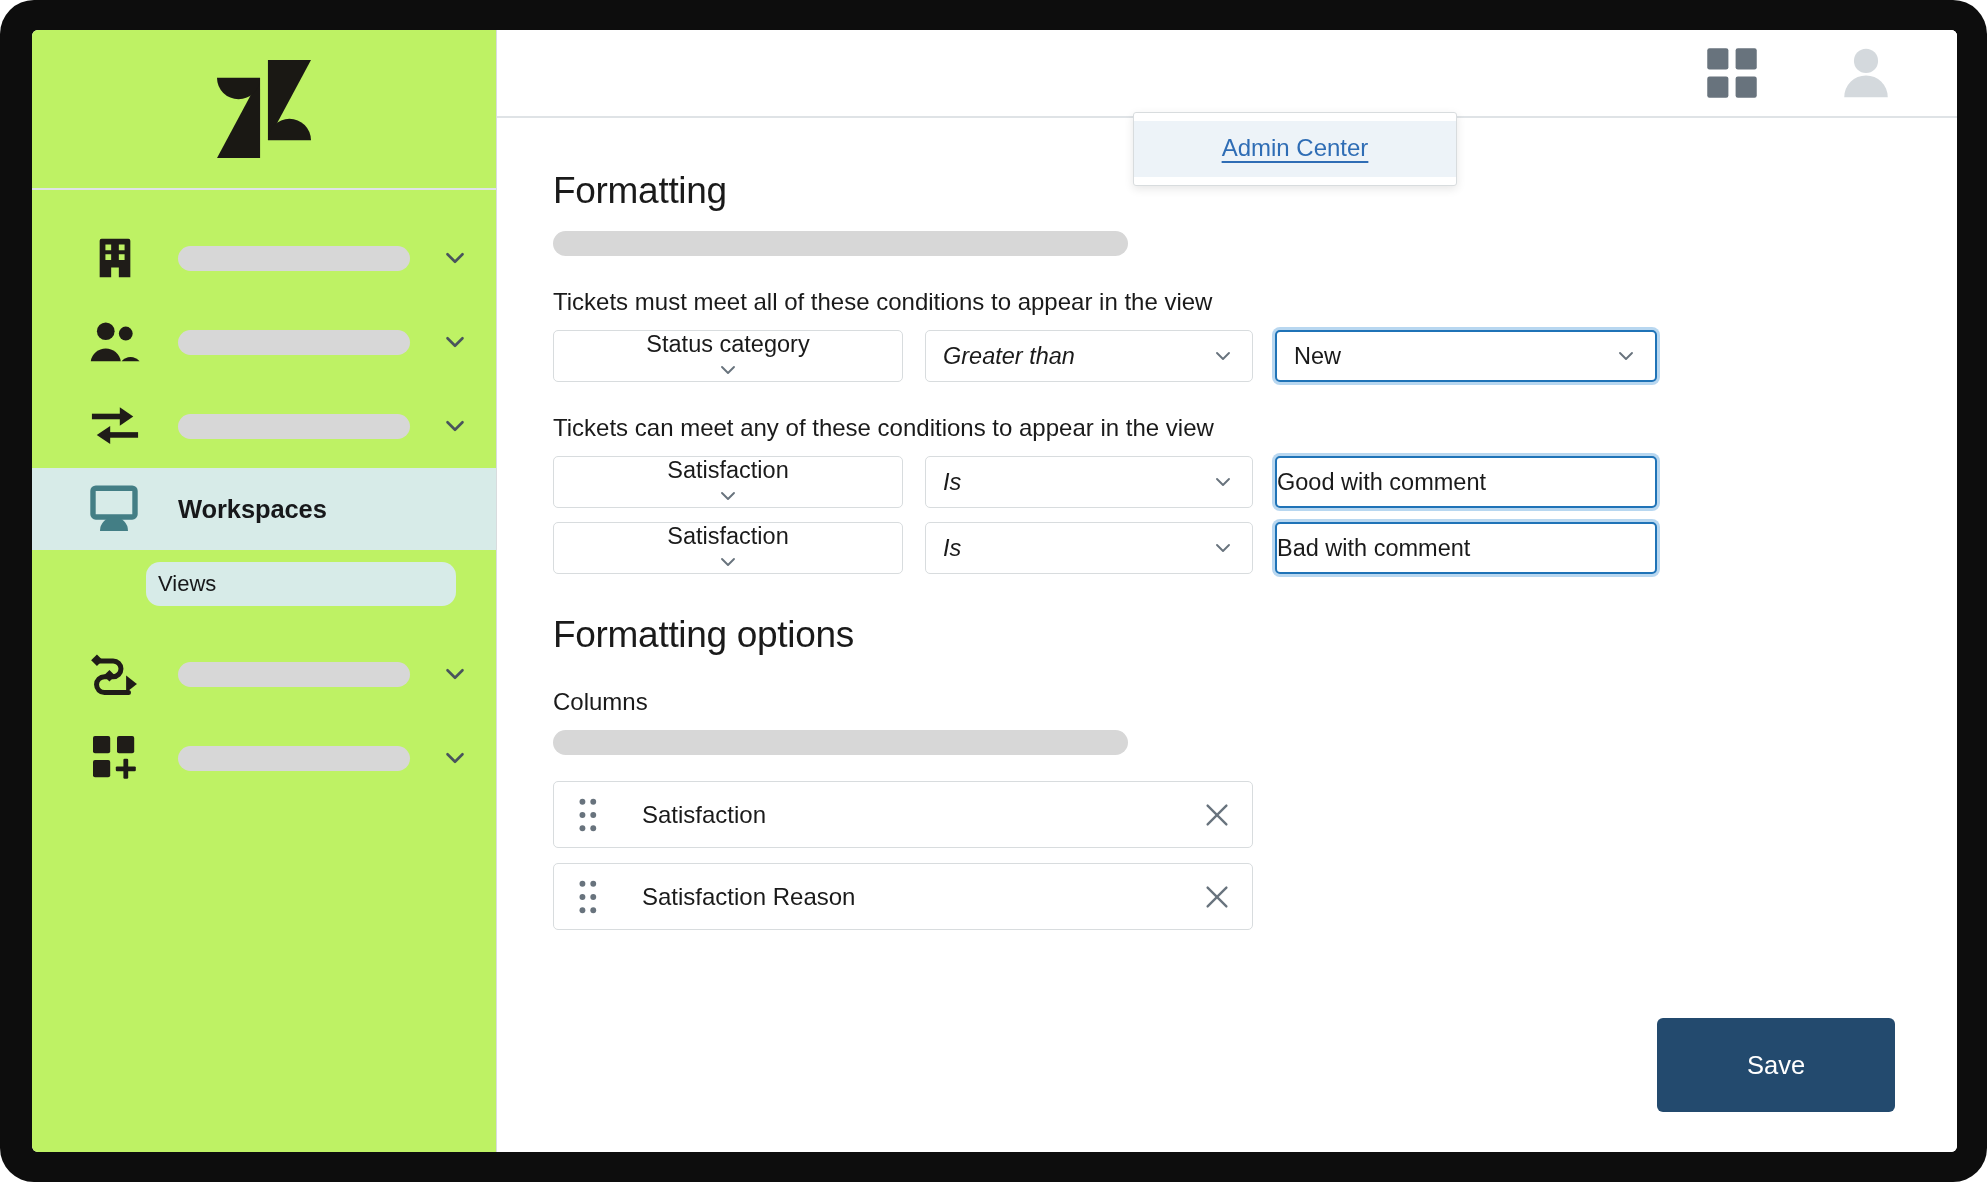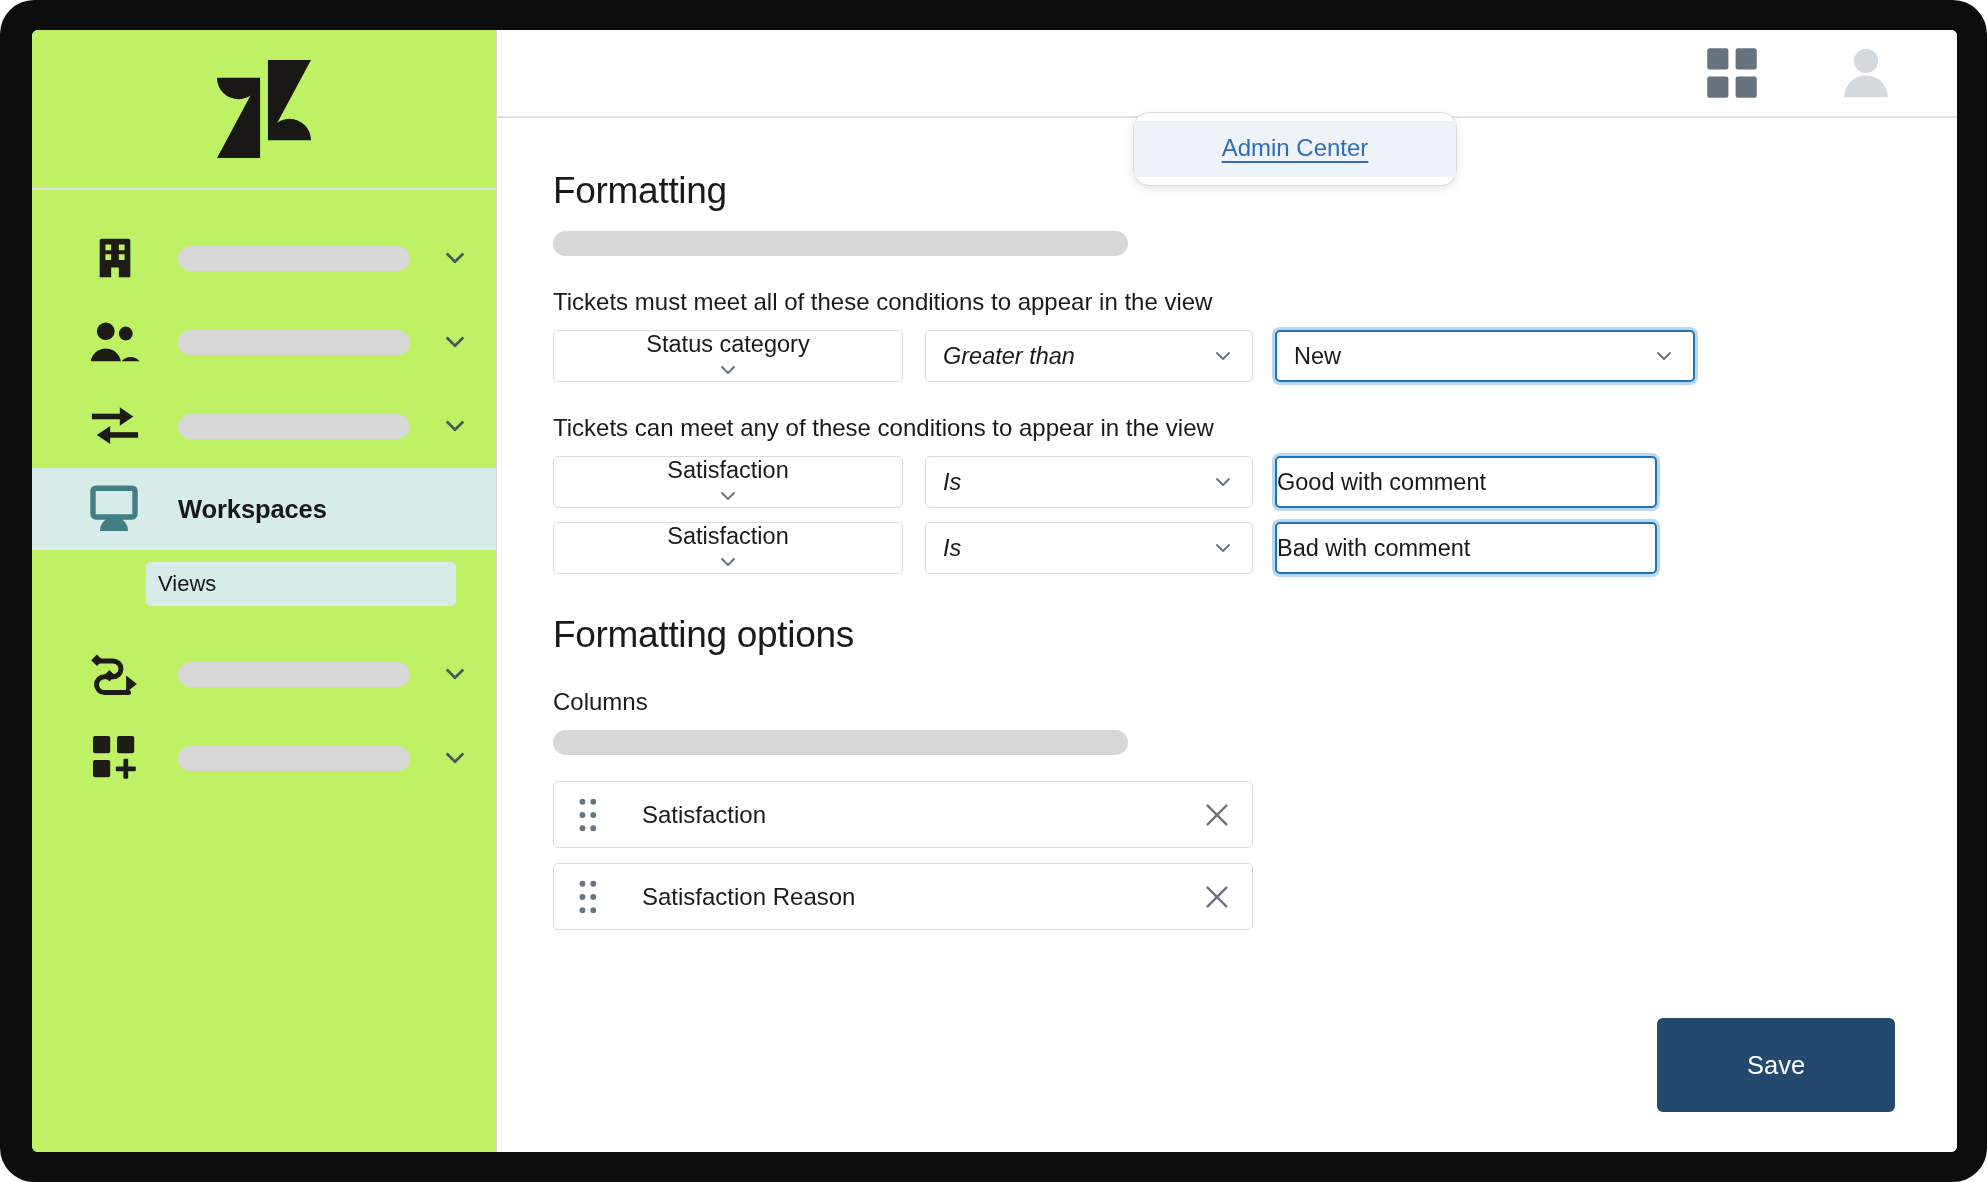--- a/index.html
+++ b/index.html
@@ -92,21 +92,21 @@
   .subnav-header {
     font-size: 21.5px;
     font-weight: bold;
     color: #17181a;
     padding: 10px 0 8px 12px;
   }
   .subnav-item {
     font-size: 22px;
     color: #17181a;
     padding: 9px 0 9px 12px;
-    border-radius: 5px;
+    border-radius: 14px;
     margin-right: 40px;
   }
   .subnav-item.selected { background: #d7ebe8; }
 
   #subnav-spacer { height: 26px; }
 
   
   #main {
     flex: 1 1 auto;
     position: relative;
@@ -132,21 +132,21 @@
   }
 
   
   #admin-menu {
     position: absolute;
     top: 82px;
     left: 636px;
     width: 324px;
     background: #ffffff;
     border: 1px solid #d8dcde;
-    border-radius: 16px;
+    border-radius: 3px;
     box-shadow: 0 3px 10px rgba(0,0,0,0.10);
     padding: 8px 0;
     z-index: 50;
   }
   #admin-menu-item {
     background: #edf3f8;
     text-align: center;
     padding: 13px 0 15px;
     font-size: 24px;
     color: #2f6db5;
@@ -196,21 +196,21 @@
     align-items: center;
     padding: 0 17px;
     font-size: 23.5px;
     color: #1a1a1a;
     cursor: pointer;
   }
   .select-box .sv { flex: 1 1 auto; }
   .select-box .chev { color: #68737d; display: flex; align-items: center; }
   .w-left  { width: 350px; flex-direction: column; }
   .w-mid   { width: 328px; font-style: italic; }
-  .w-right { width: 420px; }
+  .w-right { width: 382px; }
 
   .focused {
     border: 2px solid #1f73b7;
     box-shadow: 0 0 0 3px #b8d7f0;
   }
   .text-input {
     height: 52px;
     border: 2px solid #1f73b7;
     box-shadow: 0 0 0 3px #b8d7f0;
     border-radius: 5px;

